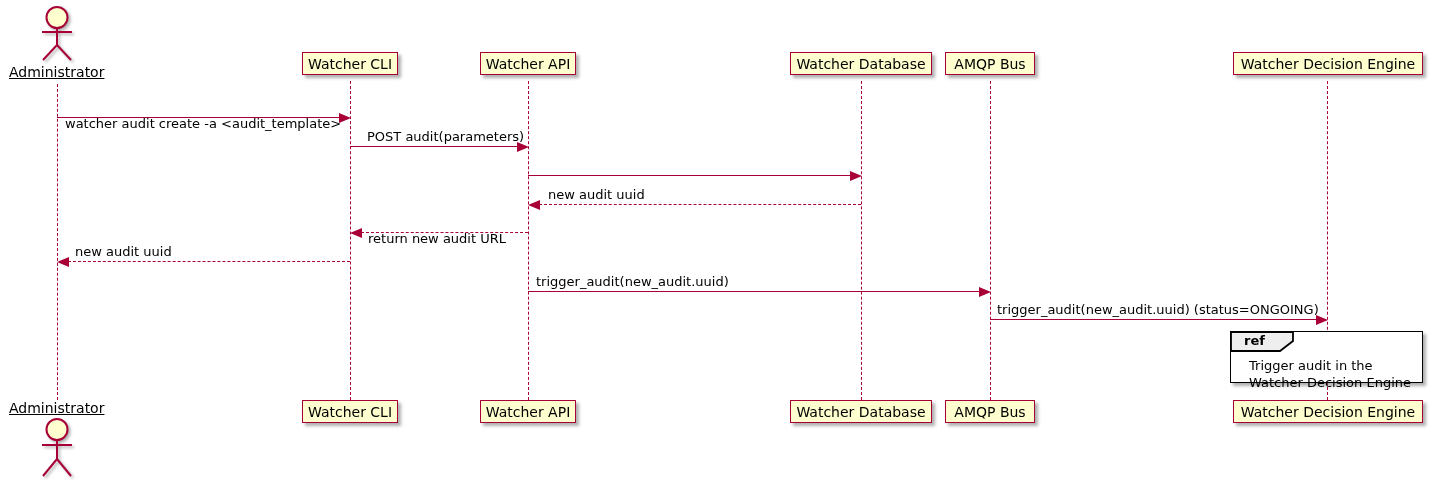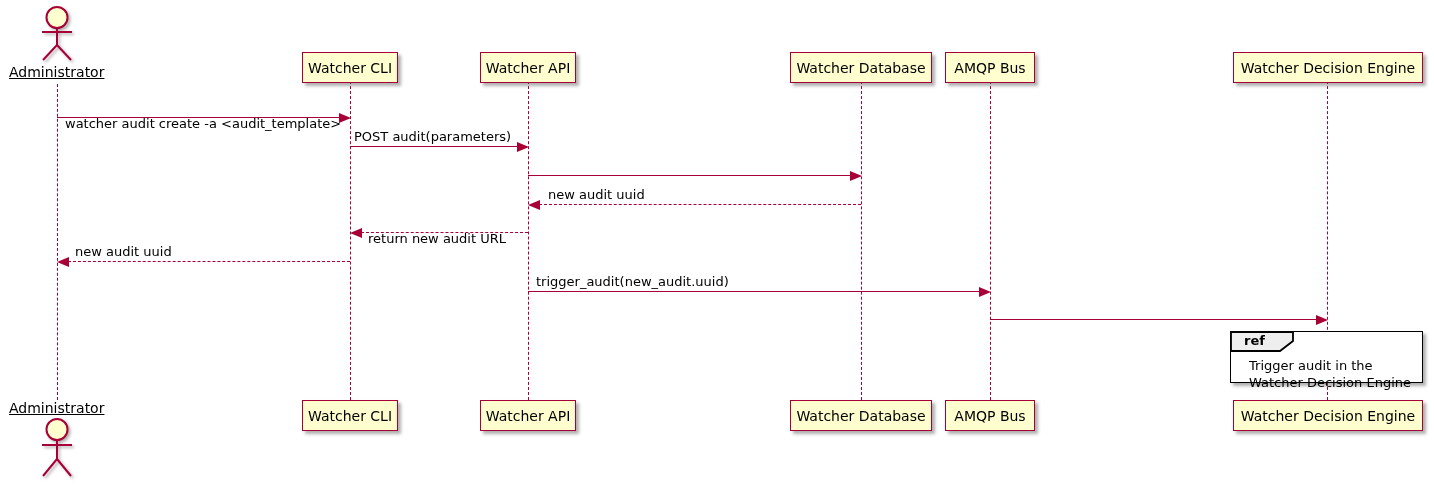--- a/index.html
+++ b/index.html
@@ -11,21 +11,21 @@
     color:#000;
     overflow:hidden;
   }
   .lifeline{
     position:absolute;
     width:0;
     border-left:1.2px dashed #A80036;
   }
   .pbox{
     position:absolute;
-    height:31px;
+    height:23px;
     box-sizing:border-box;
     background:#FEFECE;
     border:1.6px solid #A80036;
     box-shadow:3px 3px 3px rgba(80,80,80,0.45);
     display:flex;align-items:center;justify-content:center;
     font-size:14px;
     white-space:nowrap;
   }
   .actor-svg{
     position:absolute;
@@ -93,21 +93,21 @@
   <div class="lifeline" style="left:349.5px;top:81px;height:319px;"></div>
   <div class="lifeline" style="left:527.5px;top:81px;height:319px;"></div>
   <div class="lifeline" style="left:860.5px;top:81px;height:319px;"></div>
   <div class="lifeline" style="left:989.5px;top:81px;height:319px;"></div>
   <div class="lifeline" style="left:1326.5px;top:81px;height:319px;"></div>
 
   <div class="msg-label" style="left:65px;top:116px;">watcher audit create -a &lt;audit_template&gt;</div>
   <div class="msg-line-solid" style="left:57px;top:117px;width:283px;"></div>
   <div class="head-right" style="left:339px;top:113px;"></div>
 
-  <div class="msg-label" style="left:354px;top:129px;text-align:right;">POST audit(parameters)</div>
+  <div class="msg-label" style="left:367px;top:129px;text-align:right;">POST audit(parameters)</div>
   <div class="msg-line-solid" style="left:350px;top:146px;width:168px;"></div>
   <div class="head-right" style="left:517px;top:142px;"></div>
 
   <div class="msg-line-solid" style="left:528px;top:175px;width:323px;"></div>
   <div class="head-right" style="left:850px;top:171px;"></div>
 
   <div class="msg-label" style="left:548px;top:187px;">new audit uuid</div>
   <div class="msg-line-dashed" style="left:539px;top:204px;width:322px;"></div>
   <div class="head-left" style="left:528px;top:200px;"></div>
 
@@ -116,20 +116,21 @@
   <div class="head-left" style="left:350px;top:228px;"></div>
 
   <div class="msg-label" style="left:75px;top:244px;">new audit uuid</div>
   <div class="msg-line-dashed" style="left:68px;top:261px;width:282px;"></div>
   <div class="head-left" style="left:57px;top:257px;"></div>
 
   <div class="msg-label" style="left:536px;top:274px;">trigger_audit(new_audit.uuid)</div>
   <div class="msg-line-solid" style="left:528px;top:291px;width:452px;"></div>
   <div class="head-right" style="left:979px;top:287px;"></div>
 
+  <div class="msg-label" style="left:997px;top:302px;">trigger_audit(new_audit.uuid) (status=ONGOING)</div>
   <div class="msg-line-solid" style="left:990px;top:319px;width:327px;"></div>
   <div class="head-right" style="left:1316px;top:315px;"></div>
 
   <div class="ref-box">
     <svg class="ref-tag" width="68" height="21" viewBox="0 0 68 21">
       <polygon points="1,1 63,1 63,10 50,20 1,20" fill="#EEEEEE" stroke="#000000" stroke-width="1.8"></polygon>
     </svg>
     <span class="ref-keyword">ref</span>
     <div class="ref-text">
       <div>Trigger audit in the</div>

